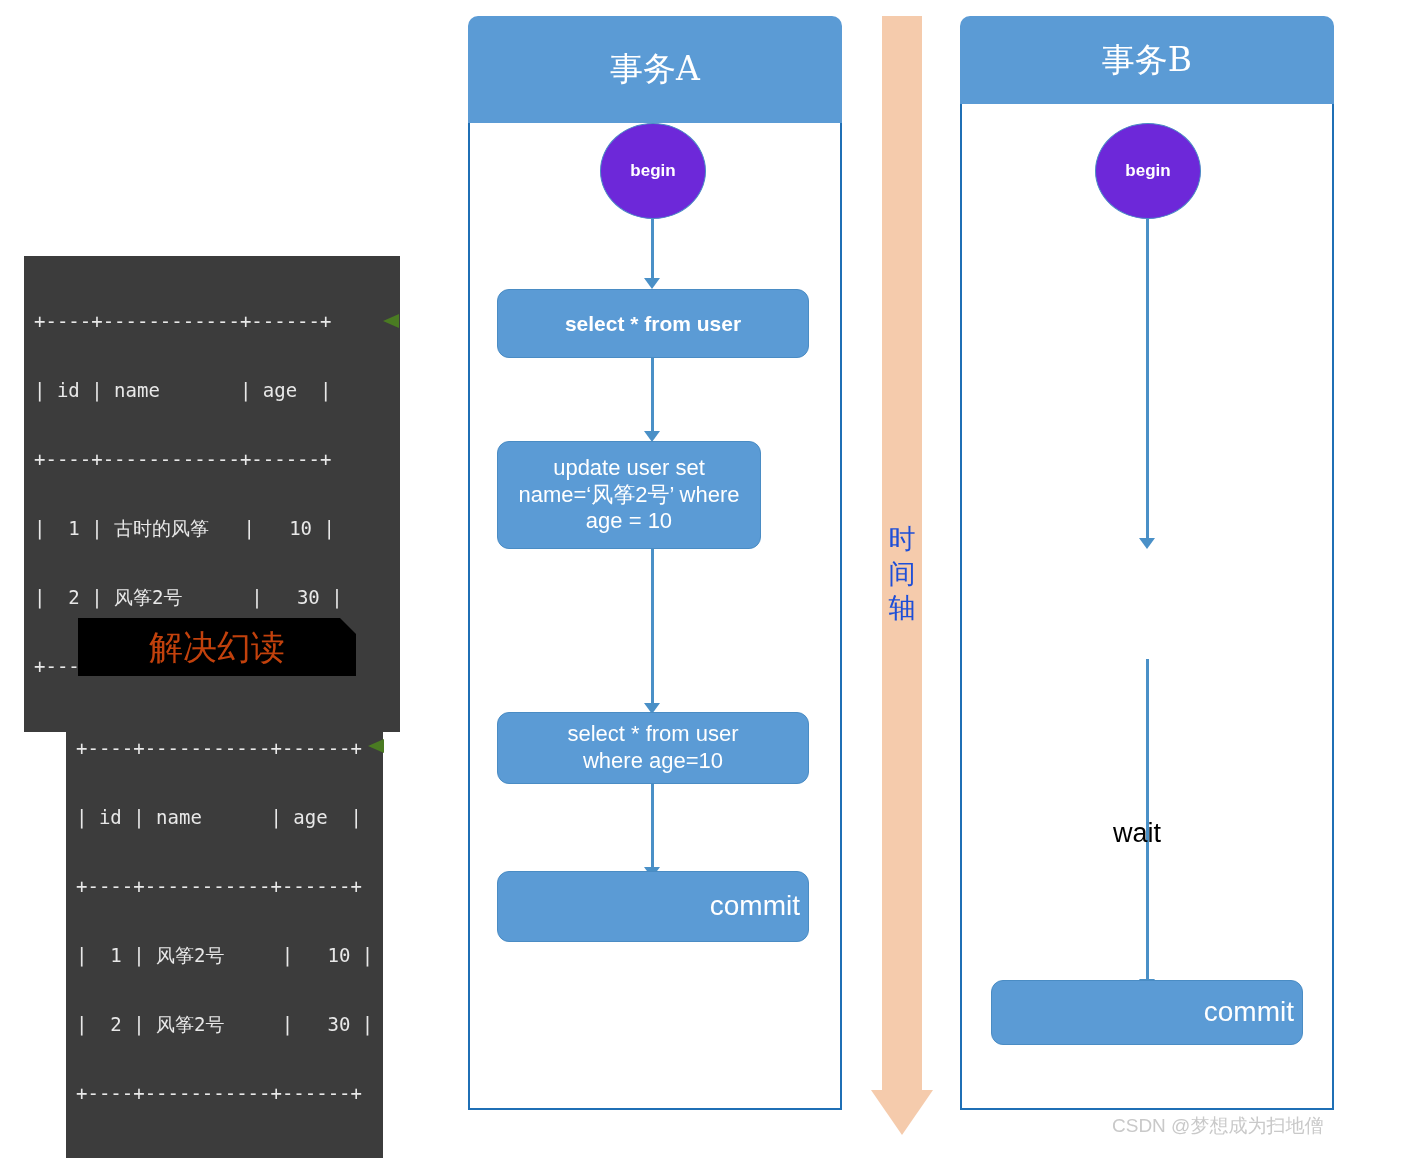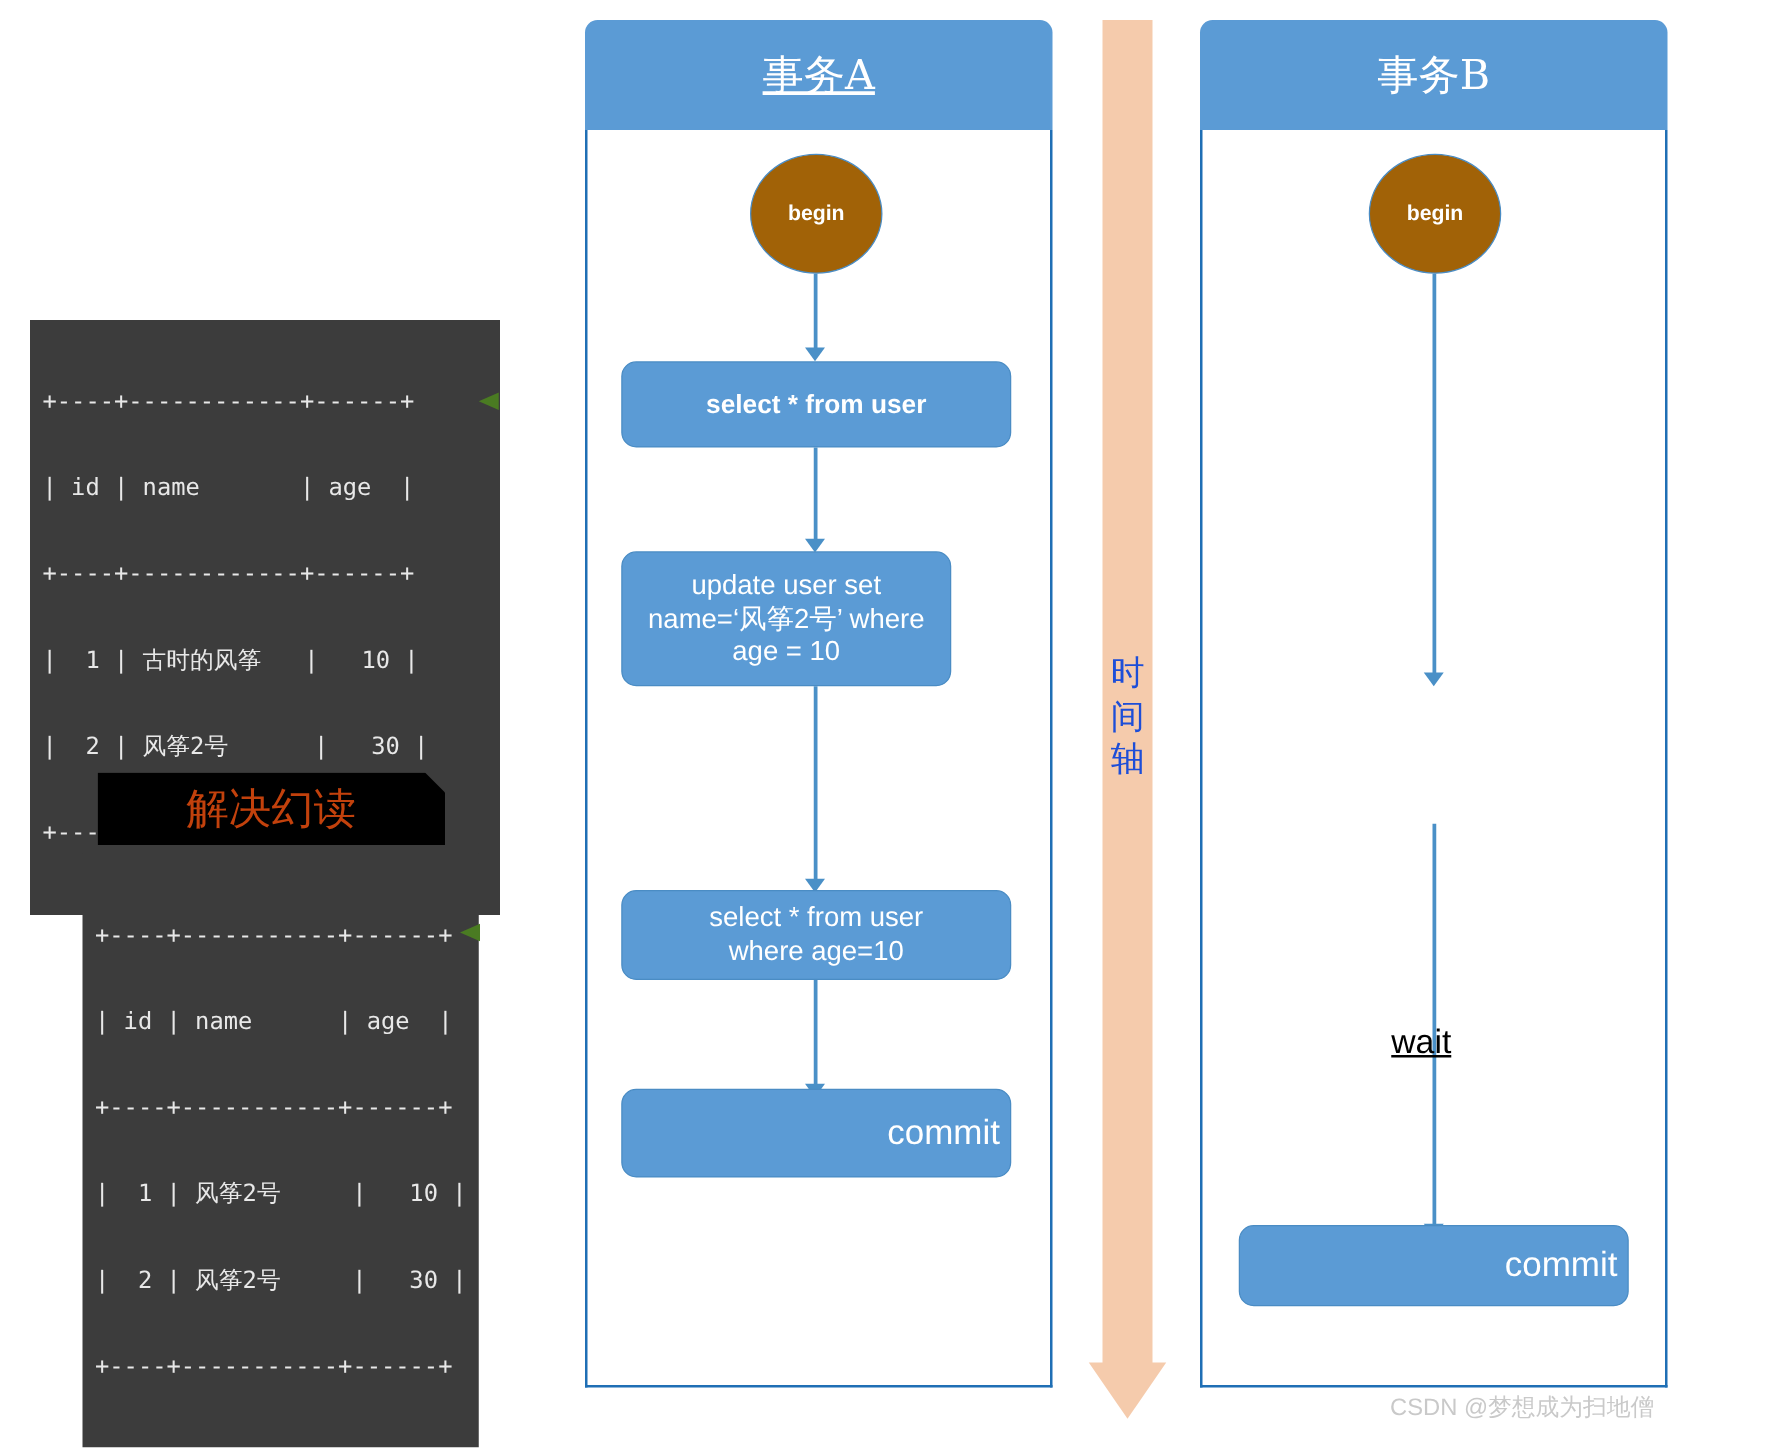--- a/index.html
+++ b/index.html
@@ -74,21 +74,21 @@
     box-sizing: border-box;
     line-height: 1.22;
     font-weight: bold;
     font-size: 21px;
     padding: 12px 8px;
   }
   .node.plain { font-weight: normal; }
   .node.big { font-size: 28px; font-weight: normal; justify-content: flex-end; }
   .circle {
     position: absolute;
-    background: #a16207;
+    background: #6d28d9;
     border: 1px solid #4a8cc4;
     border-radius: 50%;
     color: #ffffff;
     display: flex;
     align-items: center;
     justify-content: center;
     font-size: 17px;
     font-weight: bold;
     box-sizing: border-box;
   }
@@ -187,21 +187,21 @@
       <linearGradient id="gg2" x1="0" y1="0" x2="1" y2="0">
         <stop offset="0%" stop-color="#4a7b22"></stop>
         <stop offset="100%" stop-color="#7ba85a"></stop>
       </linearGradient>
     </defs>
     <line x1="14" y1="15" x2="135" y2="15" stroke="url(#gg2)" stroke-width="3"></line>
     <polygon points="0,15 16,8 16,22" fill="#4a7b22"></polygon>
   </svg>
 
   <div class="lane" style="left:468px; top:104px; width:374px; height:1006px;"></div>
-  <div class="lane-header" style="left:468px; top:16px; width:374px; height:88px;text-decoration:underline;">
+  <div class="lane-header" style="left:468px; top:16px; width:374px; height:107px;">
     <span>事务A</span>
   </div>
 
   <div class="circle" style="left:600px; top:123px; width:106px; height:96px;">
     <span>begin</span>
   </div>
   <div class="vline" style="left:651px; top:219px; height:61px;"></div>
   <div class="vhead" style="left:644px; top:278px;"></div>
 
   <div class="node" style="left:497px; top:289px; width:312px; height:69px;">
@@ -241,21 +241,21 @@
   </div>
 
   <div class="circle" style="left:1095px; top:123px; width:106px; height:96px;">
     <span>begin</span>
   </div>
   <div class="vline" style="left:1146px; top:219px; height:321px;"></div>
   <div class="vhead" style="left:1139px; top:538px;"></div>
 
   <div class="vline" style="left:1146px; top:659px; height:322px;"></div>
   <div class="vhead" style="left:1139px; top:979px;"></div>
-  <div class="wait-label" style="left:1113px; top:818px;text-decoration:underline;">
+  <div class="wait-label" style="left:1113px; top:818px;">
     <span>wait</span>
   </div>
 
   <div class="node big" style="left:991px; top:980px; width:312px; height:65px;">
     <span>commit</span>
   </div>
 
   <div class="watermark" style="left:1112px; top:1113px;">
     <span>CSDN @梦想成为扫地僧</span>
   </div>

